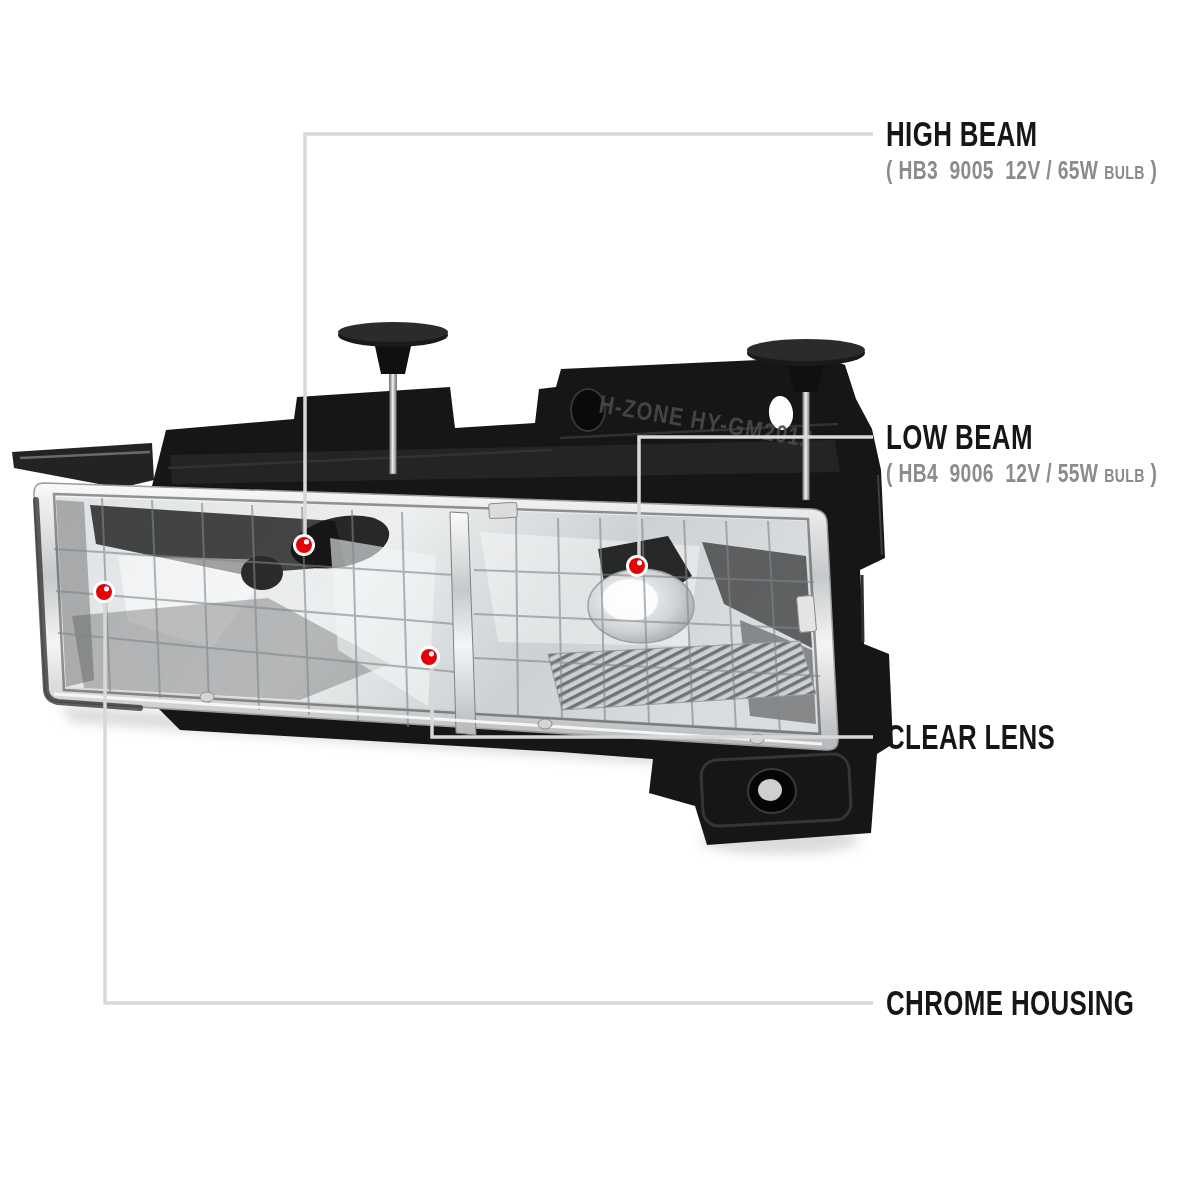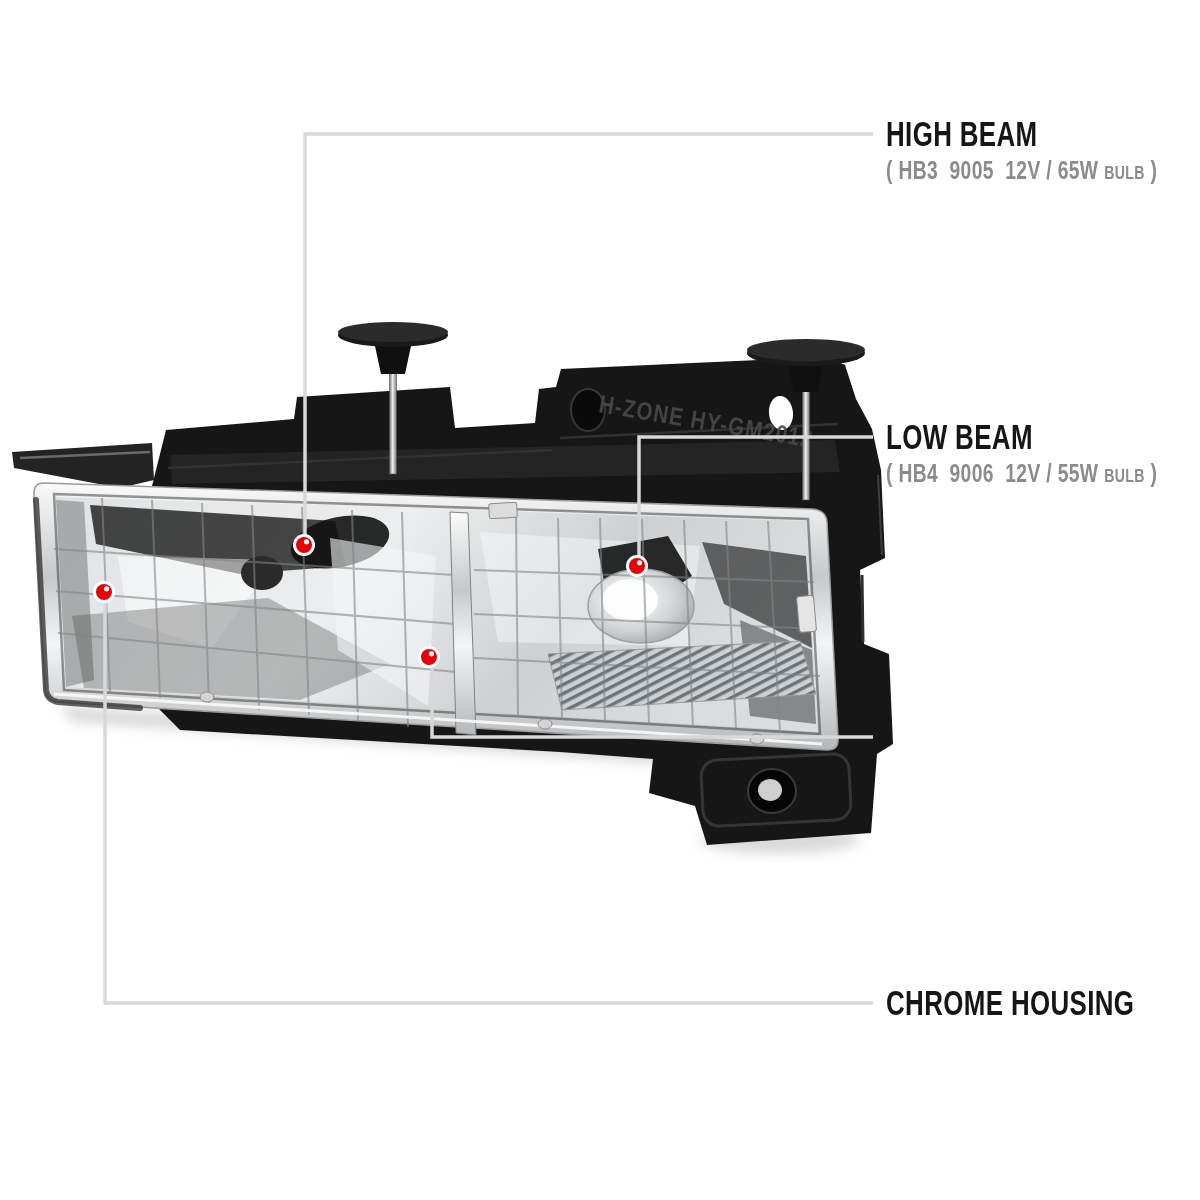--- a/index.html
+++ b/index.html
@@ -167,18 +167,21 @@
   <div class="callout" style="top:114px;">
     <div class="callout-title">HIGH BEAM</div>
     <div class="callout-spec"><span>( </span><span>HB3  9005  12V / 65W</span><span> </span><span class="small">BULB</span><span> )</span></div>
   </div>
 
   <div class="callout" style="top:417px;">
     <div class="callout-title">LOW BEAM</div>
     <div class="callout-spec"><span>( </span><span>HB4  9006  12V / 55W</span><span> </span><span class="small">BULB</span><span> )</span></div>
   </div>
 
+  <div class="callout" style="top:717px;">
+    <div class="callout-title">CLEAR LENS</div>
+  </div>
 
   <div class="callout" style="top:983px;">
     <div class="callout-title">CHROME HOUSING</div>
   </div>
 
 </div>
 
 </body></html>

